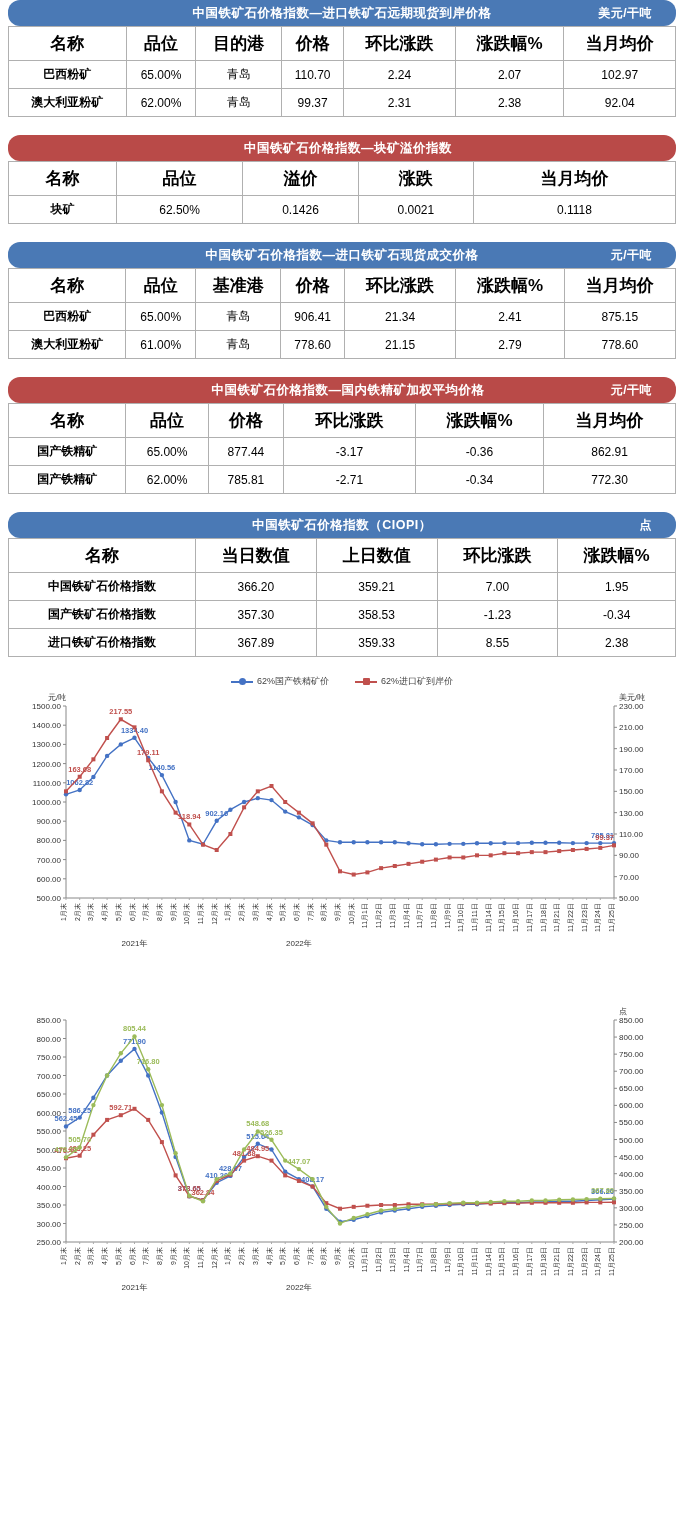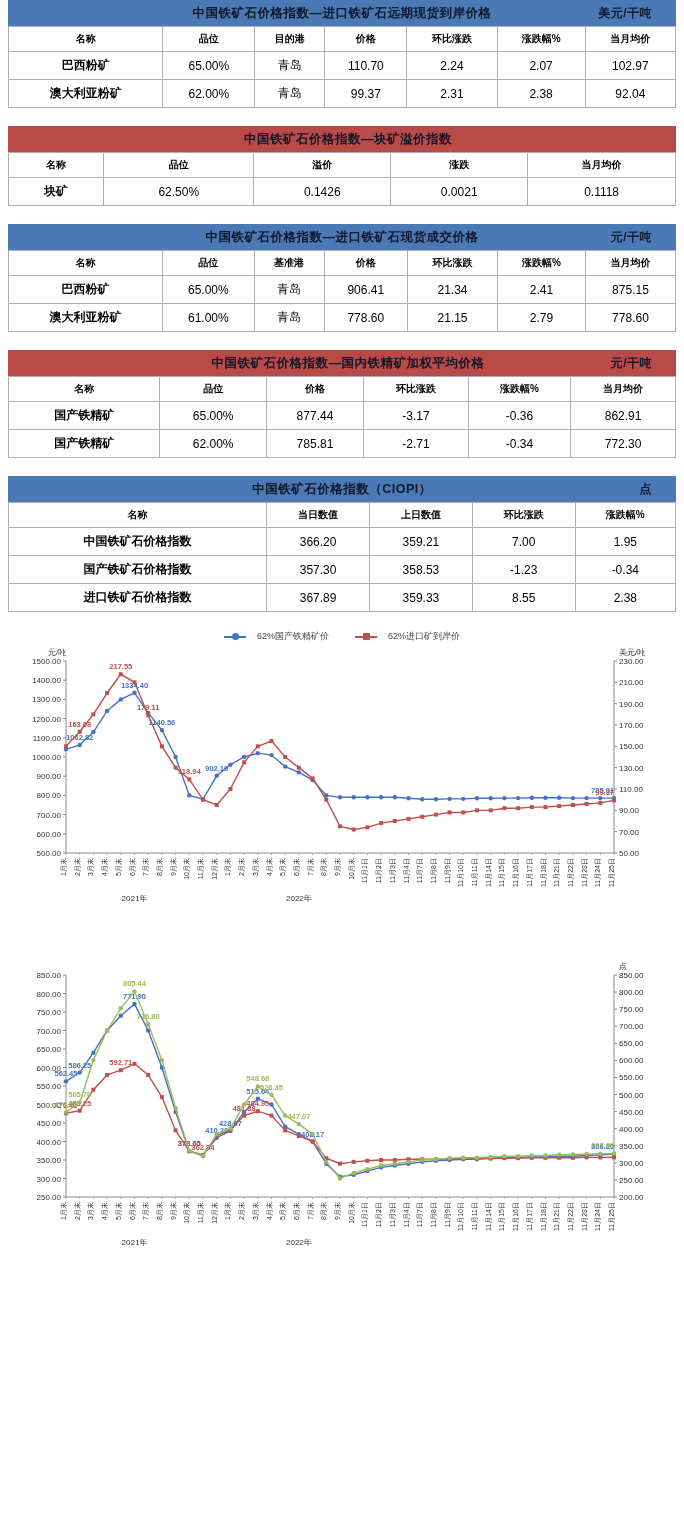--- a/index.html
+++ b/index.html
@@ -1,31 +1,31 @@
 <!DOCTYPE html>
 <html><head>
 <meta charset="utf-8">
 <style>
   html,body{margin:0;padding:0;background:#ffffff;}
   body{width:684px;font-family:"Liberation Sans","DejaVu Sans",sans-serif;color:#000;}
   .page{width:684px;padding:0;box-sizing:border-box;}
   .block{margin:0 8px 18px 8px;}
-  .bar{display:flex;align-items:center;justify-content:center;position:relative;height:26px;color:#0f172a;font-weight:bold;font-size:12.5px;letter-spacing:.5px;}
+  .bar{display:flex;align-items:center;justify-content:center;position:relative;height:26px;color:#ffffff;font-weight:bold;font-size:12.5px;letter-spacing:.5px;border-radius:12px;}
   .bar.blue{background:#4a79b5;}
   .bar.red{background:#b94a48;padding-left:12px;}
   .bar .unit{position:absolute;right:24px;font-size:12px;font-weight:bold;}
   table{width:100%;border-collapse:collapse;font-size:12px;}
   table td,table th{border:1px solid #b0b0b0;text-align:center;padding:5px 2px;font-weight:normal;}
-  thead td{font-weight:bold;font-size:10px;}
+  thead td{font-weight:bold;font-size:17px;}
   tbody td{font-size:12px;}
   tbody td.name{font-weight:bold;}
   .chartwrap{margin:14px 4px 6px 4px;position:relative;}
   .charttitle{text-align:center;font-size:12.5px;font-weight:bold;margin-bottom:2px;}
   .legend{display:flex;justify-content:center;gap:26px;font-size:9px;margin:4px 0 2px 0;}
-  .legend .li{display:flex;align-items:center;gap:11px;color:#444;}
+  .legend .li{display:flex;align-items:center;gap:4px;color:#444;}
   .legend .sw{width:22px;height:2px;position:relative;}
   .legend .sw i{position:absolute;left:8px;top:-3px;width:7px;height:7px;border-radius:50%;}
   .legend .sw.sq i{border-radius:1px;}
   svg{display:block;}
   .ylab{font-size:8px;fill:#333;}
   .xlab{font-size:7px;fill:#333;}
   .dlab{font-size:7.5px;font-weight:bold;}
   .yearlab{font-size:8px;fill:#333;}
 </style>
 </head>

